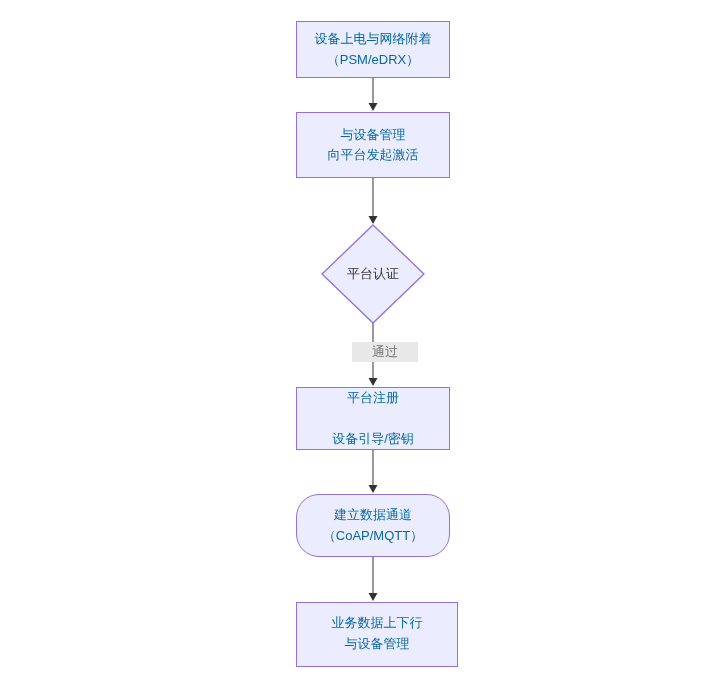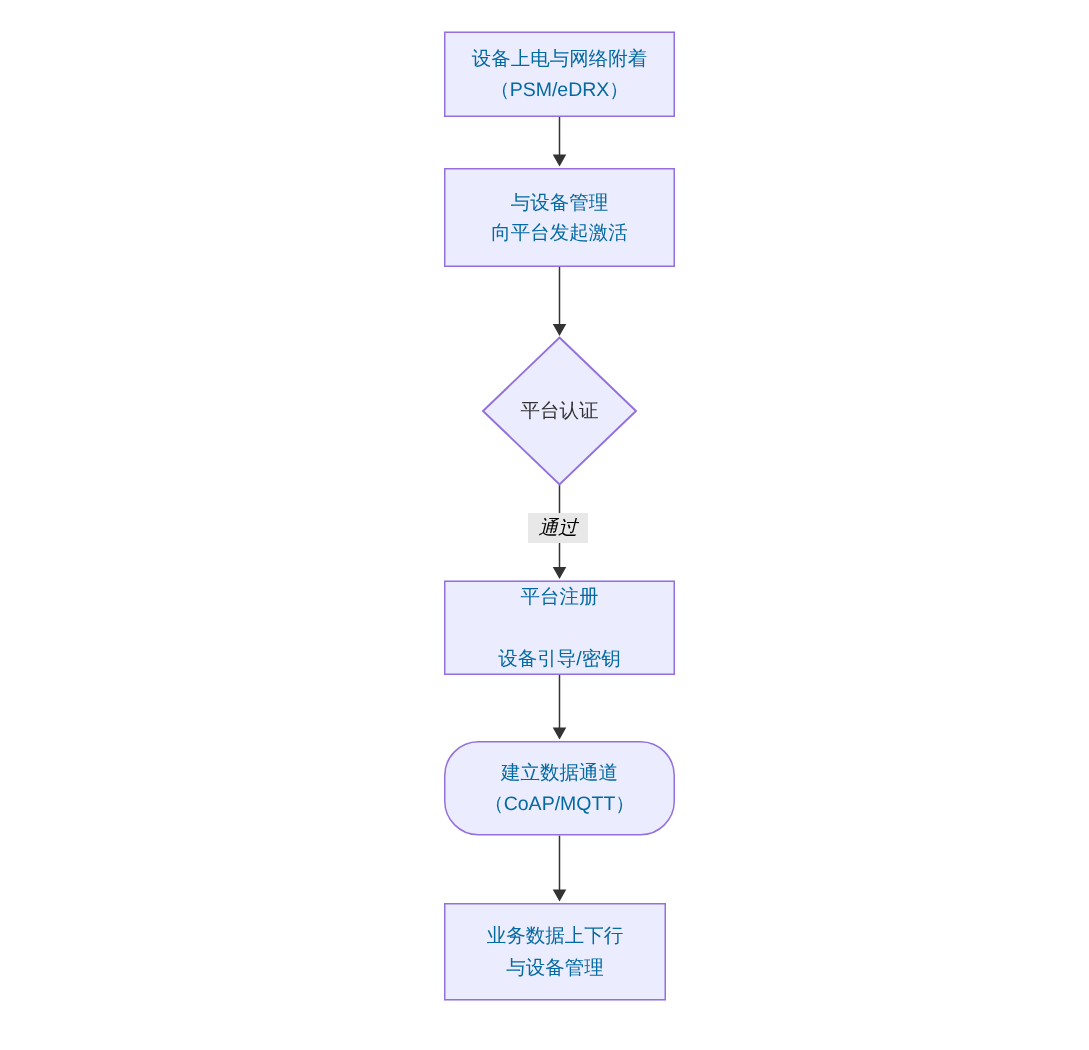--- a/index.html
+++ b/index.html
@@ -41,26 +41,25 @@
     color: #333333;
     font-size: 13px;
     display: flex;
     align-items: center;
     justify-content: center;
     text-align: left;
   }
   .edge-label {
     position: absolute;
     background: #e8e8e8;
-    color: #000000;
+    color: #737373;
     font-size: 13px;
     line-height: 1.2;
-    padding: 2px 7px;
+    padding: 2px 20px;
     white-space: nowrap;
-    font-style: italic;
   }
   .node-line { display: block; }
 </style>
 </head>
 <body>
 
 <div class="canvas">
 
   <svg class="edges-layer" width="726" height="700" viewBox="0 0 726 700">
 
@@ -109,18 +108,18 @@
   <div class="node" style="left:296px; top:387px; width:154px; height:63px;gap:20px;">
     <span class="node-line">平台注册</span>
     <span class="node-line">设备引导/密钥</span>
   </div>
 
   <div class="node" style="left:296px; top:494px; width:154px; height:63px;border-radius:23px;">
     <span class="node-line">建立数据通道</span>
     <span class="node-line">（CoAP/MQTT）</span>
   </div>
 
-  <div class="node" style="left:296px; top:602px; width:148px; height:65px;">
+  <div class="node" style="left:296px; top:602px; width:162px; height:65px;font-family:Liberation Mono, monospace;">
     <span class="node-line">业务数据上下行</span>
     <span class="node-line">与设备管理</span>
   </div>
 
 </div>
 
 </body></html>

